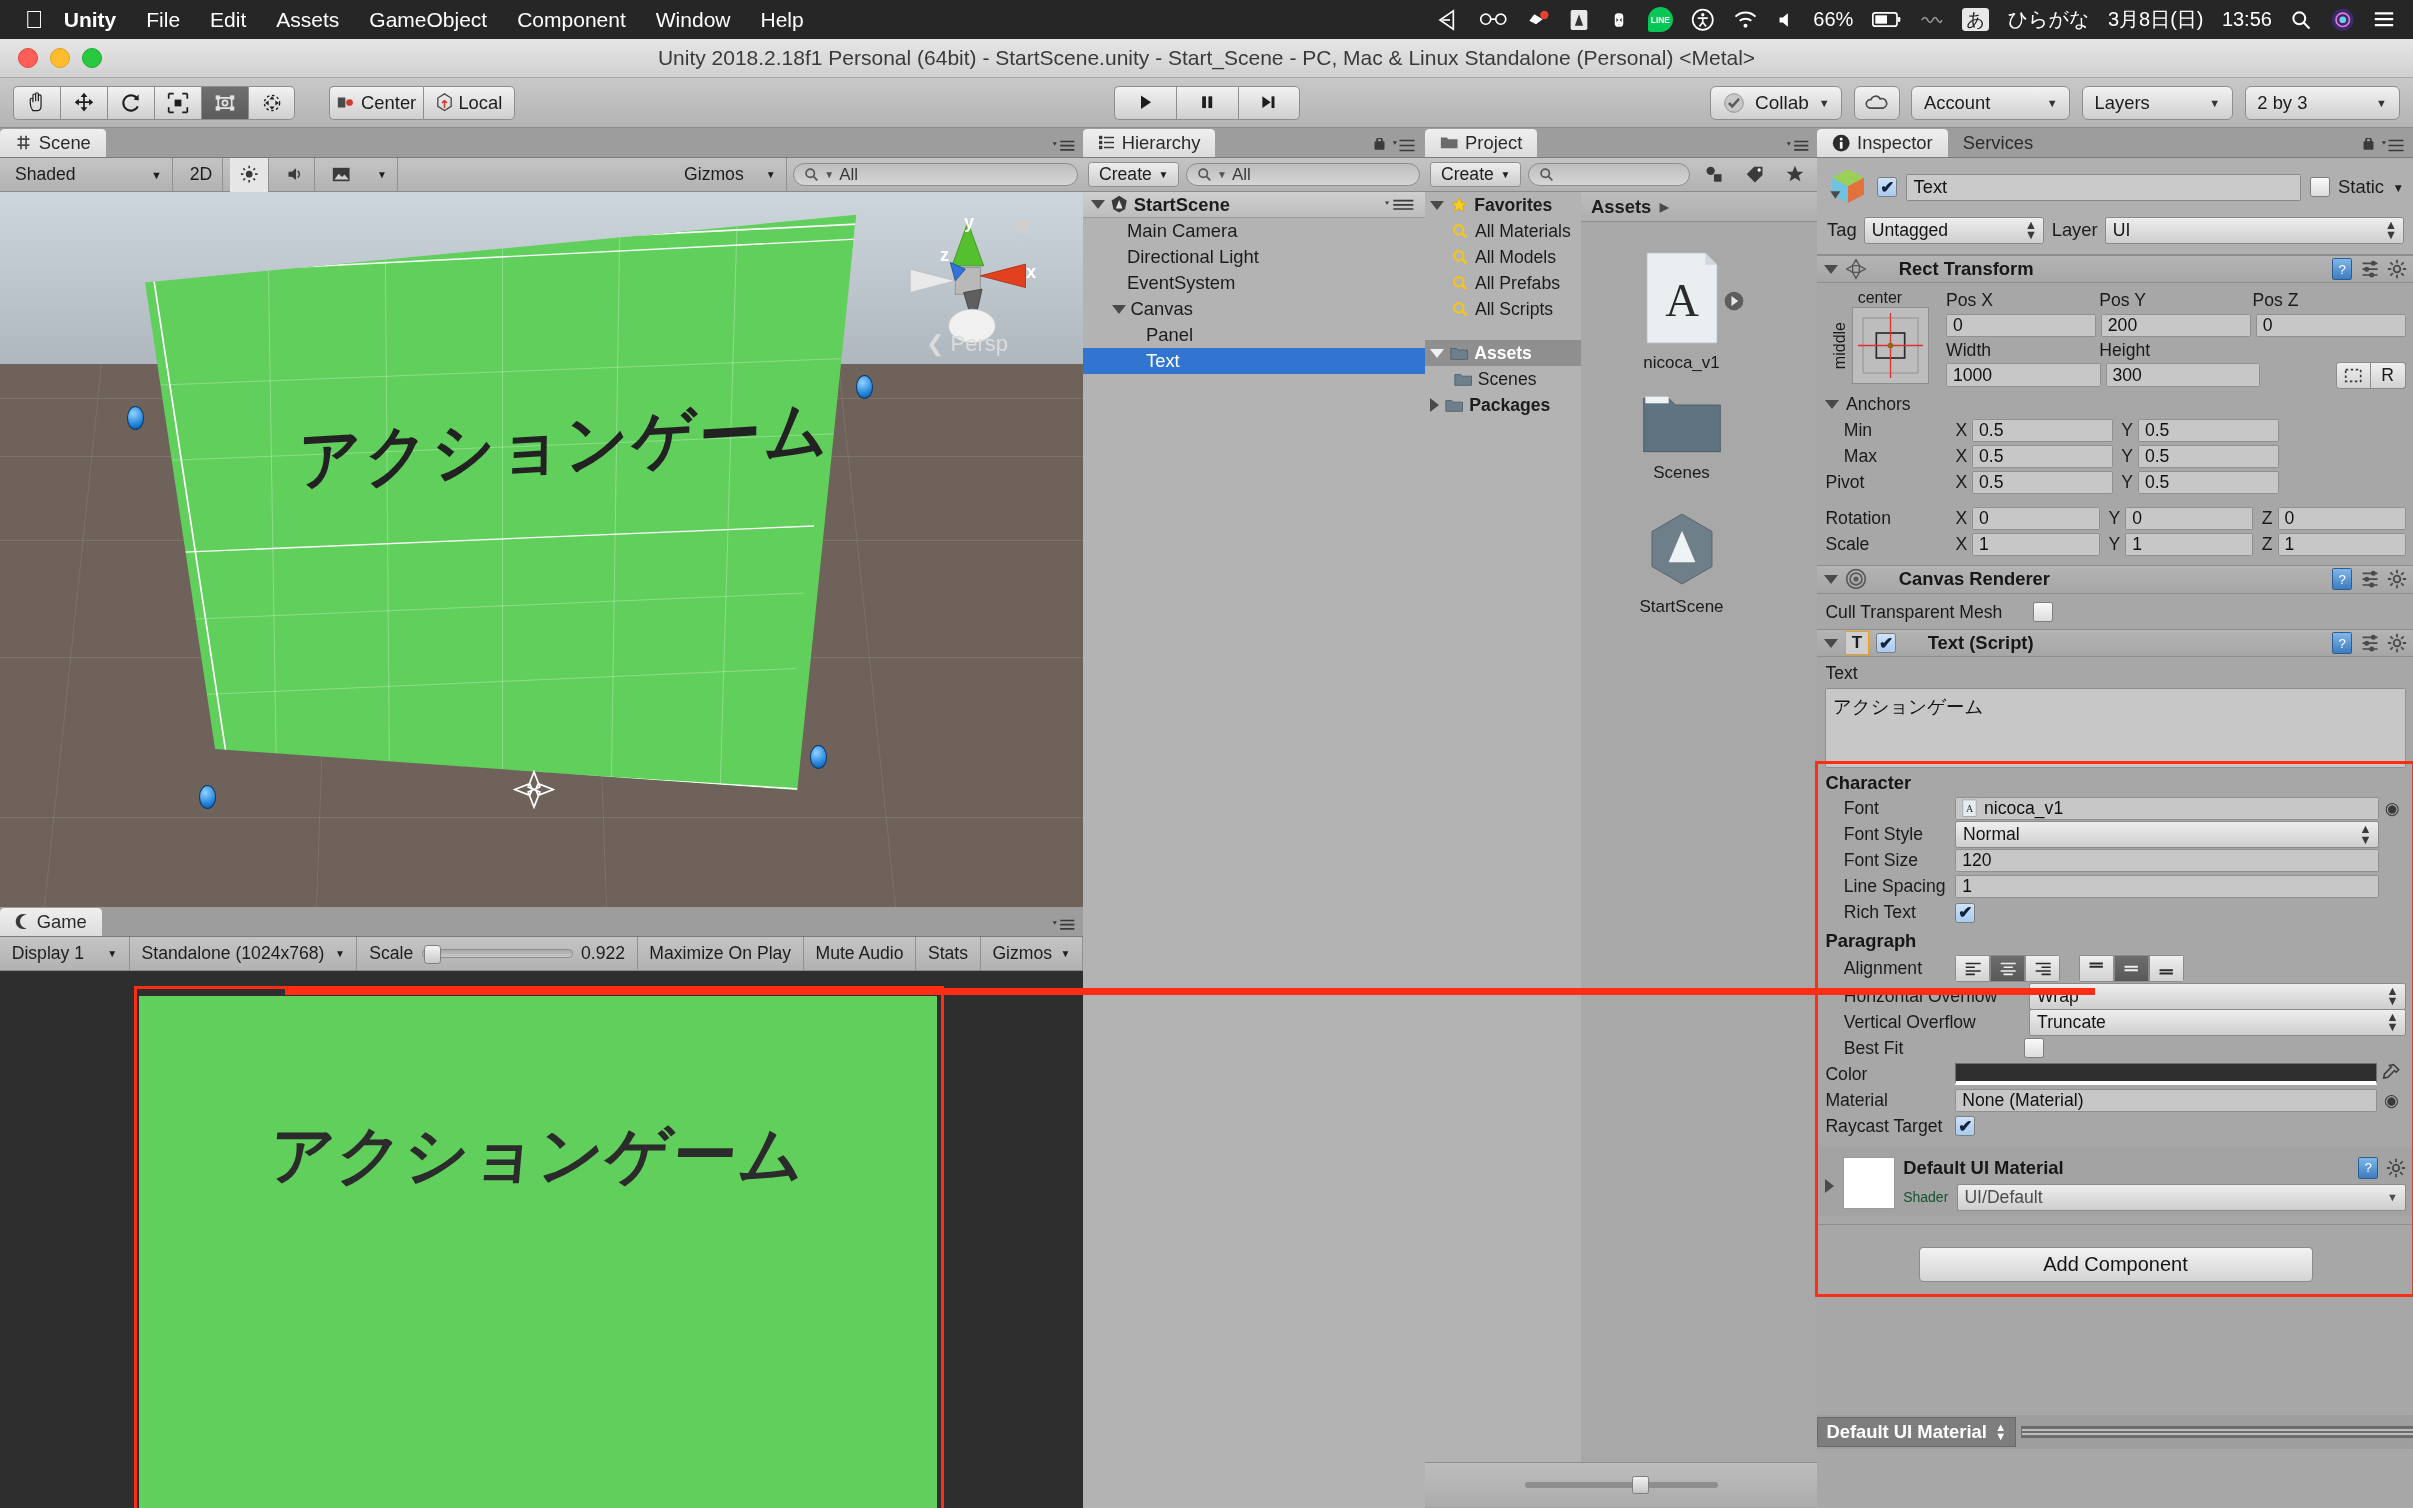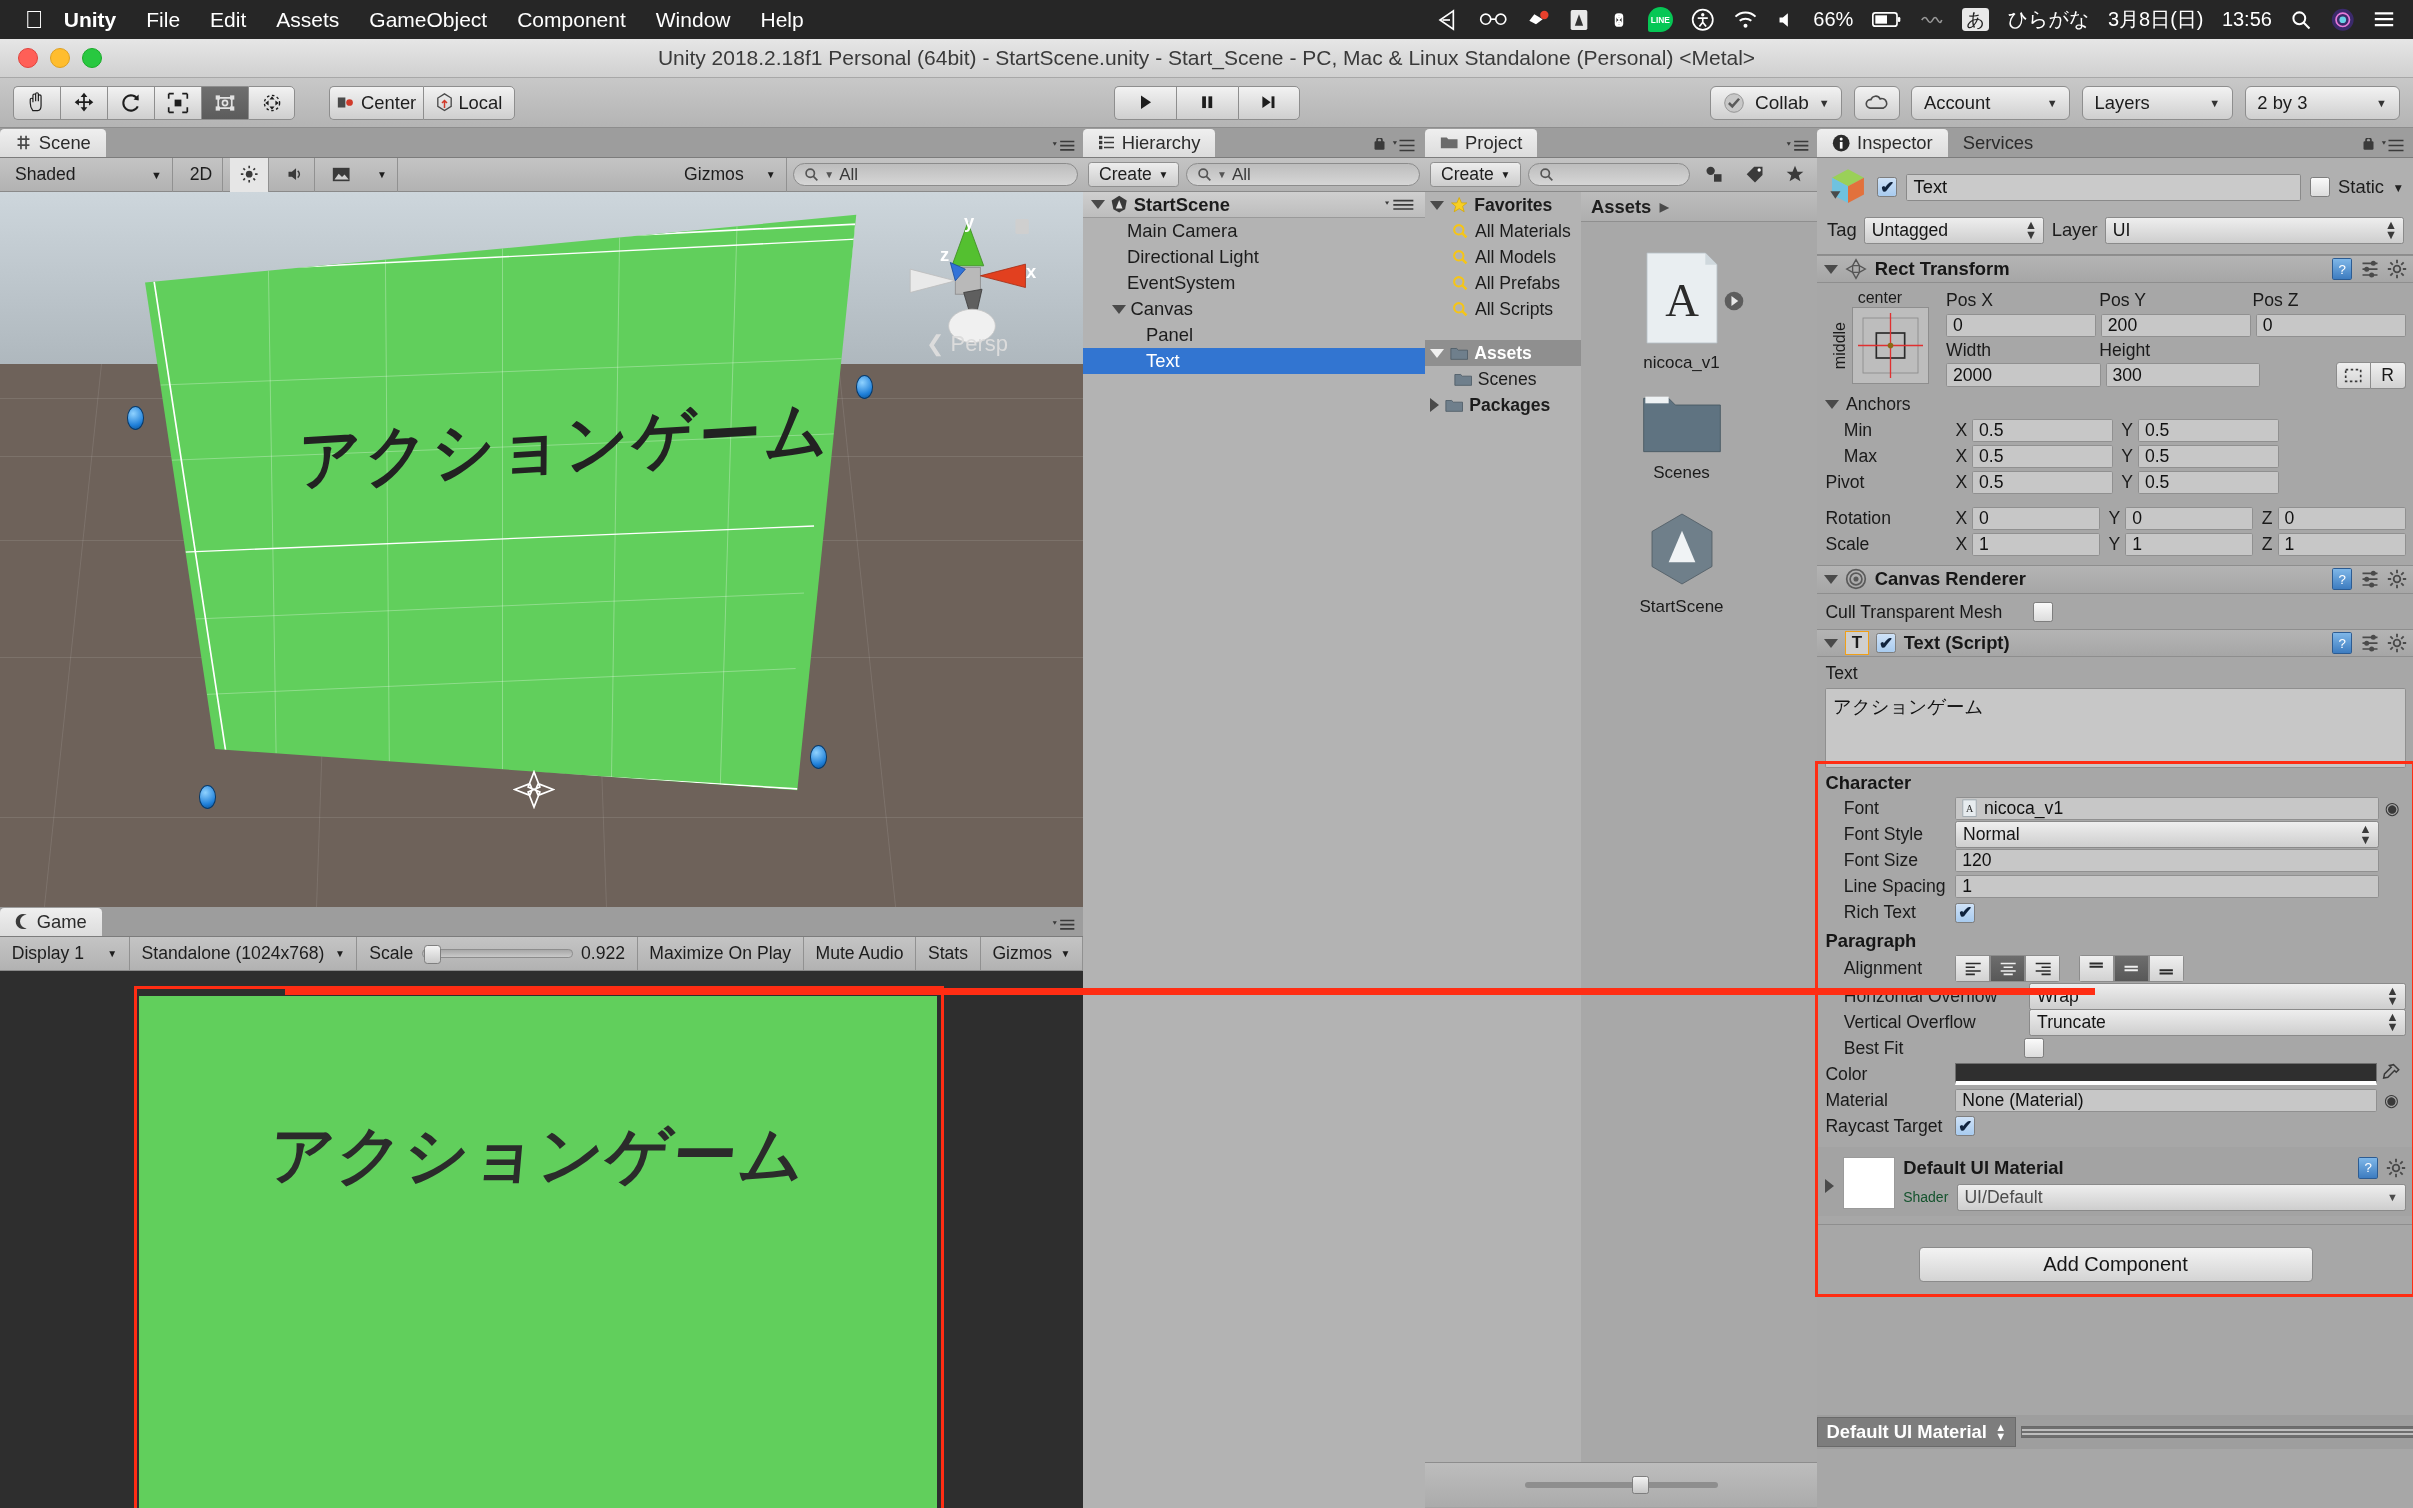--- a/index.html
+++ b/index.html
@@ -220,21 +220,21 @@
   .tfield { flex:1; height:27px; background:#cacaca; border:0.8px solid #8a8a8a; border-radius:1.7px;
      display:flex; align-items:center; padding: 0 6.7px; font-size:18.4px; color:#141414; }
   .objrow2 { display:flex; align-items:center; gap:7.5px; margin-top:8.4px; }
   .lbl { font-size: 18.4px; color:#1c1c1c; }
   .popup { height:27px; background:linear-gradient(#eeeeee,#cecece); border:0.8px solid #8a8a8a; border-radius:2.5px;
      display:flex; align-items:center; padding: 0 6.7px; font-size:17.6px; color:#141414; position:relative;}
   .popup .updown { position:absolute; right:5.9px; font-size:12.6px; line-height:0.85; color:#3a3a3a; text-align:center;}
 
   .comphead { display:flex; align-items:center; gap:7.5px; height:28.5px; padding: 0 6.7px;
      background: linear-gradient(#b4b4b4,#a6a6a6); border-top:0.8px solid #8e8e8e; border-bottom:0.8px solid #8e8e8e; }
-  .comphead .ttl { font-size:18.4px; font-weight:bold; color:#171717; }
+  .comphead .ttl { font-size:18.4px; font-weight:bold; color:#171717;margin-left:24px; }
   .chico { margin-left:auto; display:flex; gap:7.5px; align-items:center; }
   .bookicon { width:20px;height:22px;background:linear-gradient(#7fb7e8,#3d7cc0); border:0.8px solid #2d5c92; border-radius:1.7px;
      color:#fff;font-size:13.4px;display:flex;align-items:center;justify-content:center; }
 
   .sect { padding: 5.9px 8.4px 7.5px; background:#a7a7a7; }
   .frow { display:flex; align-items:center; height:26px; font-size:17.6px; color:#1a1a1a; }
   .frow .nm { width: 130px; flex: none; }
   .frow .nm.ind { padding-left: 18.4px; }
   .num { height:23.5px; background:#c7c7c7; border:0.8px solid #909090; border-radius:1.7px;
      display:flex; align-items:center; padding:0 5.9px; font-size:17.6px; color:#111; }
@@ -1000,21 +1000,21 @@
                       <span>0</span>
                     </div>
                 </div>
                 <div class="frow" style="height:23.5px">
                   <span style="flex:1">Width</span>
                   <span style="flex:1">Height</span>
                   <span style="flex:1"></span>
                 </div>
                 <div class="frow" style="gap:5px">
                   <div class="num" style="flex:1">
-                      <span>2000</span>
+                      <span>1000</span>
                     </div>
                   <div class="num" style="flex:1">
                       <span>300</span>
                     </div>
                   <div style="flex:1;display:flex;gap:0;justify-content:flex-end;">
                     <div class="alignbtn" style="border-radius:3.4px 0 0 3.4px">
                       <svg width="18.4" height="15" viewBox="0 0 22 18">
                           <rect x="2" y="2" width="18" height="14" fill="none" stroke="#3a3a3a" stroke-width="2" stroke-dasharray="3 3"></rect>
                         </svg>
                     </div>

